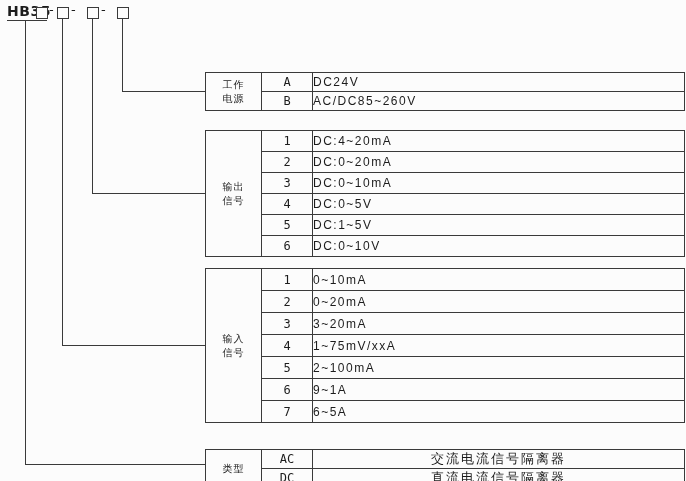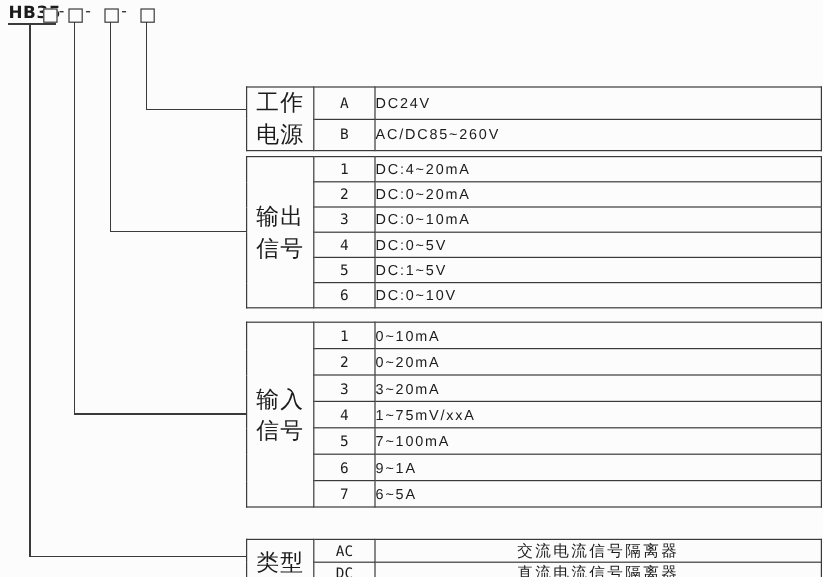--- a/index.html
+++ b/index.html
@@ -13,21 +13,21 @@
   .box1{left:36px;} .box2{left:57px;} .box3{left:87px;} .box4{left:117px;}
   .model-dash{position:absolute; top:2px; font-size:13px; color:#1c1c1c;}
   .dash1{left:49px;} .dash2{left:71px;} .dash3{left:101px;}
 
   
   svg.connectors{position:absolute; left:0; top:0;}
 
   
   table.spec{position:absolute; border-collapse:collapse; table-layout:fixed; width:480px; background:#fcfcfc;}
   table.spec td{border:1px solid #3a3a3a; padding:0; vertical-align:middle; color:#1c1c1c;}
-  td.lbl{width:55px; text-align:center; font-size:19px; letter-spacing:1px; font-family:"DejaVu Sans", sans-serif;}
+  td.lbl{width:55px; text-align:center; font-size:10px; letter-spacing:1px; font-family:"DejaVu Sans", sans-serif;}
   td.code{width:50px; text-align:center; font-family:"DejaVu Sans Mono", monospace; font-size:12px;}
   td.val{padding-left:12px; text-align:left; font-family:Liberation Sans, sans-serif; font-size:12px; letter-spacing:1.5px;}
   td.val.center{padding-left:0; text-align:center; font-size:13px; letter-spacing:2px;margin-left:16px;}
   .t1{left:205px; top:72px;}  .t1 td{height:18px;}
   .t2{left:205px; top:130px;} .t2 td{height:20px;}
   .t3{left:205px; top:268px;} .t3 td{height:21px;}
   .t4{left:205px; top:449px;} .t4 td{height:14px;}
 </style>
 </head>
 <body>
@@ -120,21 +120,21 @@
     <tr>
       <td class="code">3</td>
       <td class="val">3~20mA</td>
     </tr>
     <tr>
       <td class="code">4</td>
       <td class="val">1~75mV/xxA</td>
     </tr>
     <tr>
       <td class="code">5</td>
-      <td class="val">7~100mA</td>
+      <td class="val">2~100mA</td>
     </tr>
     <tr>
       <td class="code">6</td>
       <td class="val">9~1A</td>
     </tr>
     <tr>
       <td class="code">7</td>
       <td class="val">6~5A</td>
     </tr>
   </tbody>

